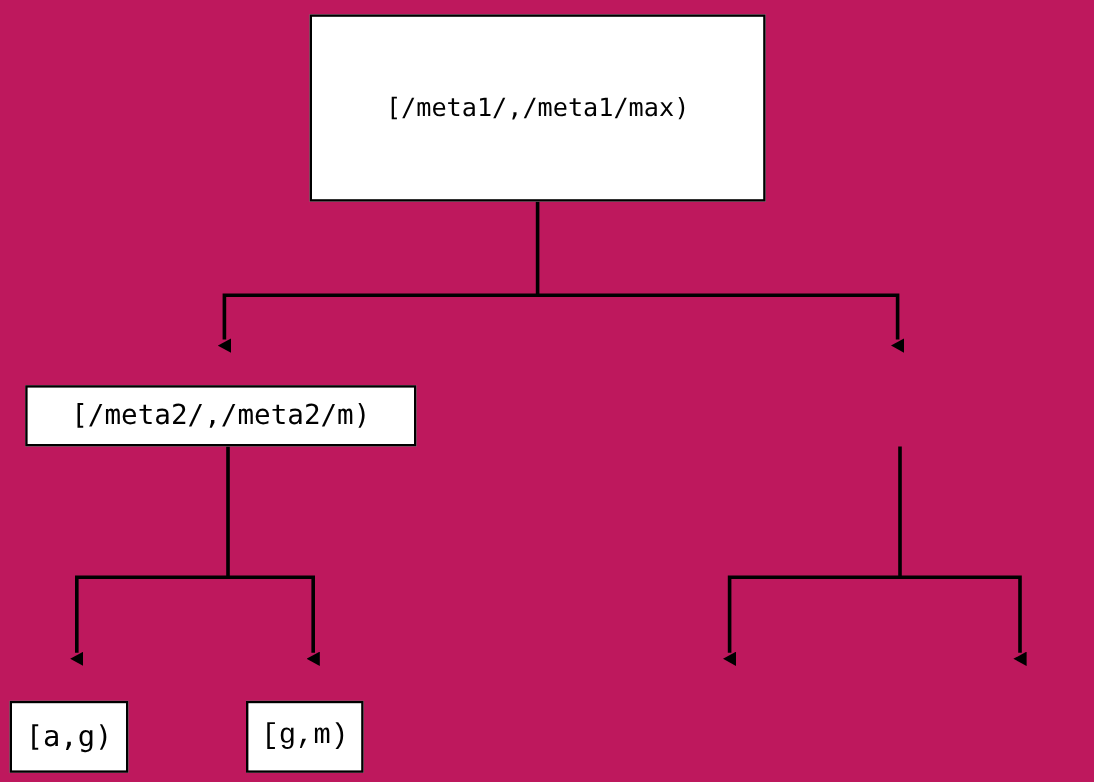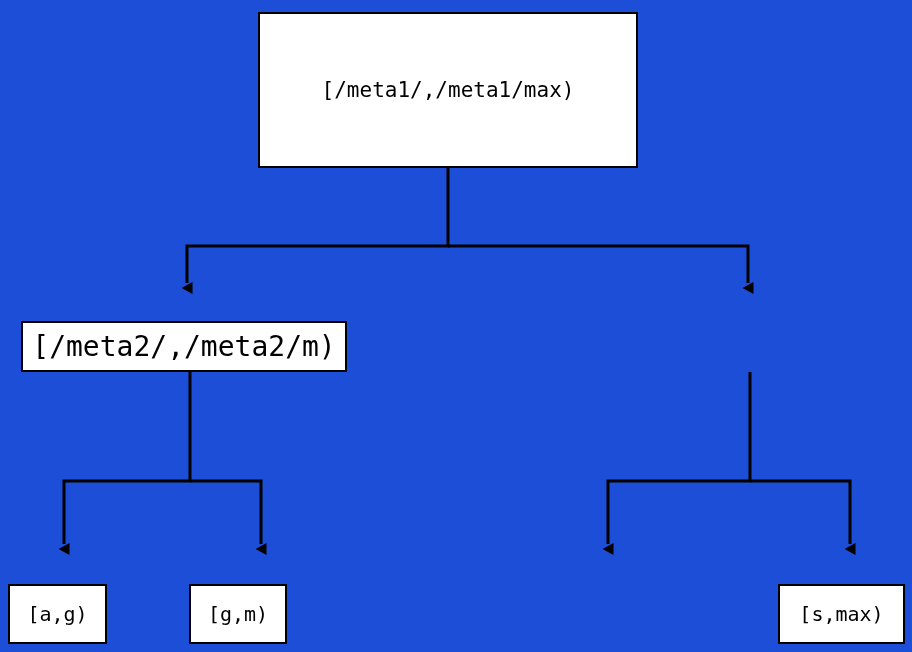--- a/index.html
+++ b/index.html
@@ -4,21 +4,21 @@
 <style>
   html, body {
     margin: 0;
     padding: 0;
     background: #ffffff;
   }
   #canvas {
     position: relative;
     width: 912px;
     height: 652px;
-    background: #1d4ed8;
+    background: #be185d;
     overflow: hidden;
     font-family: "DejaVu Sans Mono", "Liberation Mono", monospace;
   }
   .node {
     position: absolute;
     box-sizing: border-box;
     border: 2px solid #000000;
     background: #ffffff;
     display: flex;
     align-items: center;
@@ -34,37 +34,37 @@
   .node-root {
     left: 258px;
     top: 12px;
     width: 380px;
     height: 156px;
     font-size: 21px;
   }
   .node-mid {
     top: 321px;
     height: 51px;
-    font-size: 28px;
+    font-size: 23px;
   }
   .node-mid-left {
     left: 21px;
     width: 326px;
   }
   .node-mid-right {
     left: 580px;
     width: 319px;
   }
   .node-leaf {
     top: 584px;
     height: 60px;
-    font-size: 20px;
+    font-size: 24px;
   }
   .node-leaf-1 { left: 8px;   width: 99px;  }
-  .node-leaf-2 { left: 189px; width: 98px;  }
+  .node-leaf-2 { left: 205px; width: 98px; font-family: Liberation Mono, monospace;  }
   .node-leaf-3 { left: 553px; width: 99px;  }
   .node-leaf-4 { left: 778px; width: 127px; }
 
   #edges {
     position: absolute;
     left: 0;
     top: 0;
     width: 912px;
     height: 652px;
     pointer-events: none;
@@ -115,17 +115,14 @@
 
   <div class="node node-leaf node-leaf-1">
     <span class="node-label">[a,g)</span>
   </div>
 
   <div class="node node-leaf node-leaf-2">
     <span class="node-label">[g,m)</span>
   </div>
 
 
-  <div class="node node-leaf node-leaf-4">
-    <span class="node-label">[s,max)</span>
-  </div>
 
 </div>
 
 </body></html>

